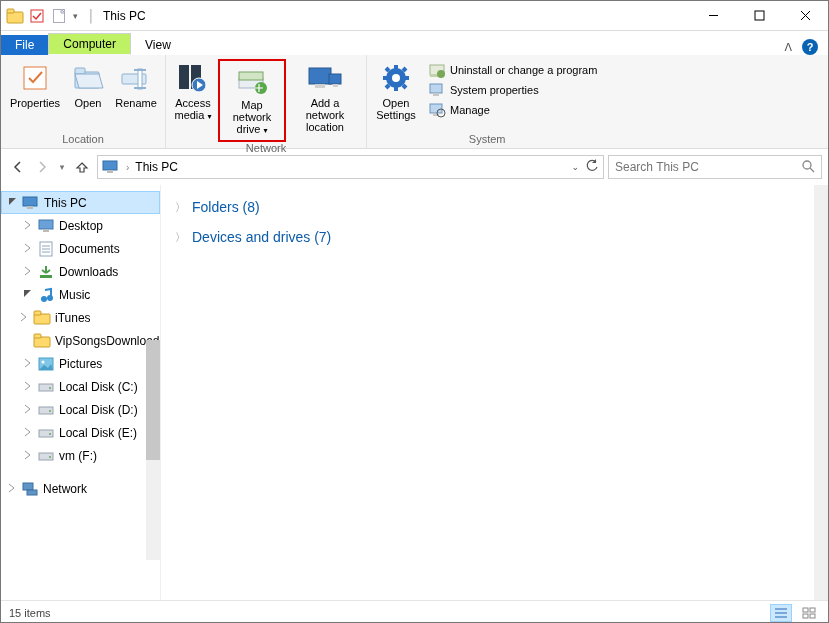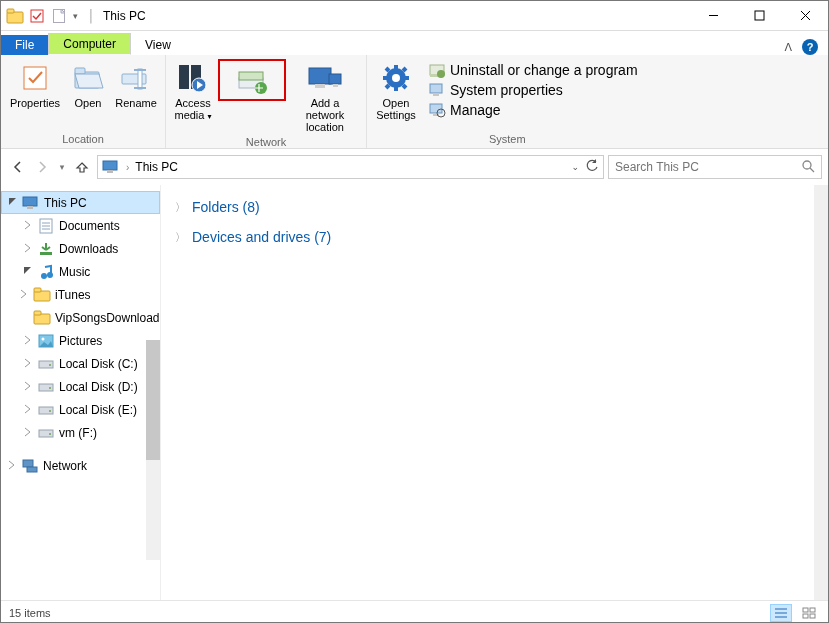--- a/index.html
+++ b/index.html
@@ -22,21 +22,21 @@
   .chevron-up { font-size:11px; color:#525252; }
   
   .ribbon { background:#f6f6f6; border-bottom:1px solid #ddd; height:94px; display:flex; }
   .ribbon-group { border-right:1px solid #e2e2e2; display:flex; flex-direction:column; padding:4px 4px 2px 4px; }
   .group-body { flex:1; display:flex; align-items:flex-start; gap:2px; }
   .group-label { text-align:center; font-size:11px; color:#666; padding-bottom:1px; }
   .big-btn { width:60px; display:flex; flex-direction:column; align-items:center; gap:3px; padding:3px 2px; cursor:default; text-align:center; font-size:11px; line-height:12px; }
   .big-btn .bicon { width:32px; height:32px; display:flex; align-items:center; justify-content:center; }
   .big-btn.highlight { border:2px solid #d00; width:68px; }
   .small-btn-col { display:flex; flex-direction:column; gap:2px; padding:2px 4px; }
-  .small-btn { display:flex; align-items:center; gap:5px; font-size:14px; padding:1px 2px; cursor:default; white-space:nowrap; }
+  .small-btn { display:flex; align-items:center; gap:5px; font-size:11px; padding:1px 2px; cursor:default; white-space:nowrap; }
   .small-btn .sicon { width:16px; height:16px; display:flex; align-items:center; justify-content:center; flex-shrink:0; }
   
   .addr-row { display:flex; align-items:center; height:36px; padding:4px 6px; gap:4px; }
   .nav-arrows { display:flex; gap:2px; align-items:center; color:#777; }
   .nav-btn { width:22px; height:22px; display:flex; align-items:center; justify-content:center; color:#777; }
   .nav-btn.enabled { color:#333; }
   .addr-box { flex:1; height:24px; border:1px solid #ccc; display:flex; align-items:center; padding:0 4px; gap:6px; }
   .addr-box .pc-mini { width:18px; height:14px; }
   .addr-right { margin-left:auto; display:flex; gap:6px; color:#555; align-items:center; font-size:11px;}
   .search-box { width:214px; height:24px; border:1px solid #ccc; display:flex; align-items:center; padding:0 6px; color:#777; }
@@ -178,20 +178,21 @@
       </div>
       <div class="big-btn highlight">
         <span class="bicon">
           <svg width="34" height="28">
               <rect x="4" y="12" width="24" height="10" fill="#e9eef3" stroke="#a7b5c3"></rect>
               <rect x="4" y="6" width="24" height="8" fill="#cfe5c4" stroke="#7ca466"></rect>
               <circle cx="26" cy="22" r="6" fill="#59a84b"></circle>
               <path d="M24 18 v8 M20 22 h8" stroke="#fff" stroke-width="1.2"></path>
             </svg>
         </span>
+        <span><span>Map network drive</span> <span style="font-size:8px">▾</span></span>
       </div>
       <div class="big-btn" style="width:74px">
         <span class="bicon">
           <svg width="36" height="28">
               <rect x="2" y="4" width="22" height="16" fill="#3a78c2" stroke="#29598f"></rect>
               <rect x="8" y="20" width="10" height="4" fill="#cfcfcf"></rect>
               <rect x="22" y="10" width="12" height="10" fill="#3a78c2" stroke="#29598f"></rect>
               <rect x="26" y="20" width="5" height="3" fill="#cfcfcf"></rect>
             </svg>
         </span>
@@ -318,20 +319,32 @@
             <rect x="5" y="10" width="6" height="3" fill="#bcbcbc"></rect>
           </svg>
         </span>
         <span>This PC</span>
       </div>
       <div class="tree-item lvl1">
         <span class="tree-arrow"><svg width="8" height="10">
             <path d="M2 1 L7 5 L2 9" fill="none" stroke="#999"></path>
           </svg></span>
         <span class="tree-icon">
+          <svg width="16" height="14">
+            <rect x="1" y="1" width="14" height="9" fill="#6aa1d8" stroke="#3f78af"></rect>
+            <rect x="5" y="10" width="6" height="3" fill="#bcbcbc"></rect>
+          </svg>
+        </span>
+        <span>Desktop</span>
+      </div>
+      <div class="tree-item lvl1">
+        <span class="tree-arrow"><svg width="8" height="10">
+            <path d="M2 1 L7 5 L2 9" fill="none" stroke="#999"></path>
+          </svg></span>
+        <span class="tree-icon">
           <svg width="14" height="16">
             <rect x="1" y="1" width="12" height="14" fill="#fff" stroke="#8fa6bc"></rect>
             <line x1="3" y1="5" x2="11" y2="5" stroke="#8fa6bc"></line>
             <line x1="3" y1="8" x2="11" y2="8" stroke="#8fa6bc"></line>
             <line x1="3" y1="11" x2="11" y2="11" stroke="#8fa6bc"></line>
           </svg>
         </span>
         <span>Documents</span>
       </div>
       <div class="tree-item lvl1">

